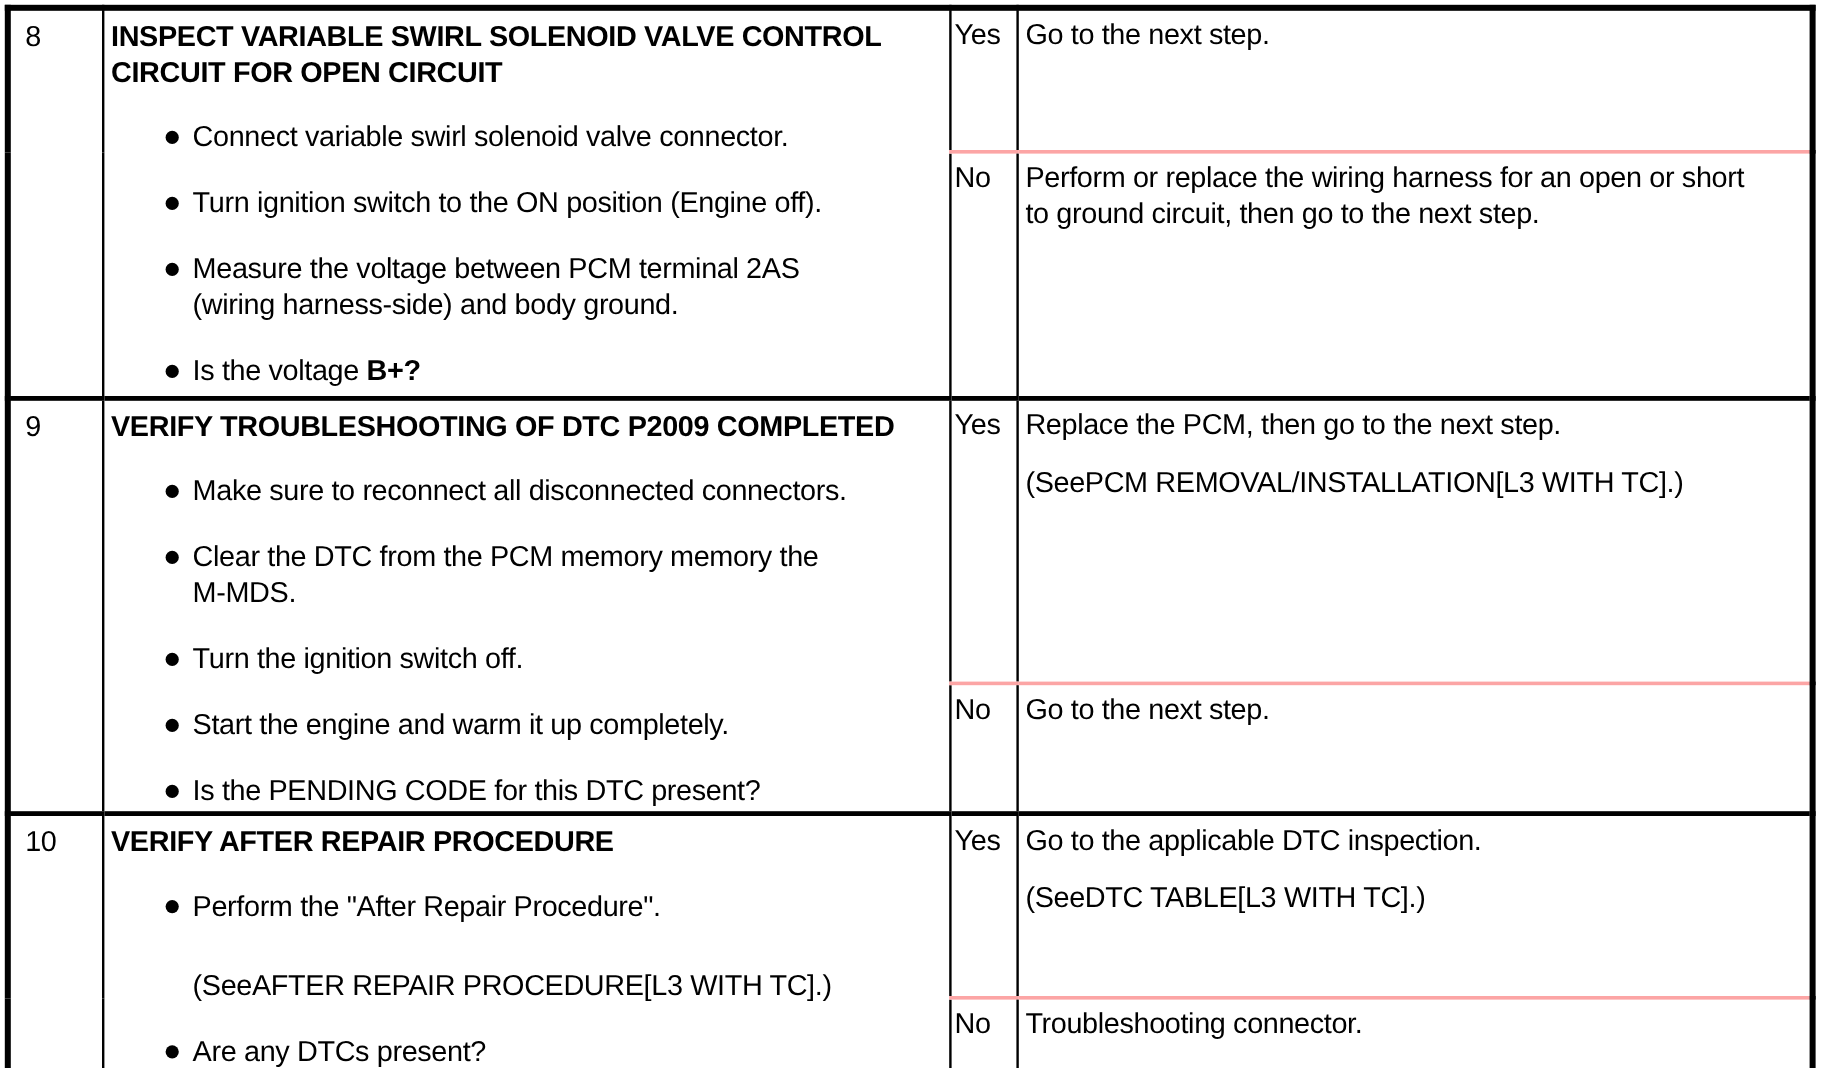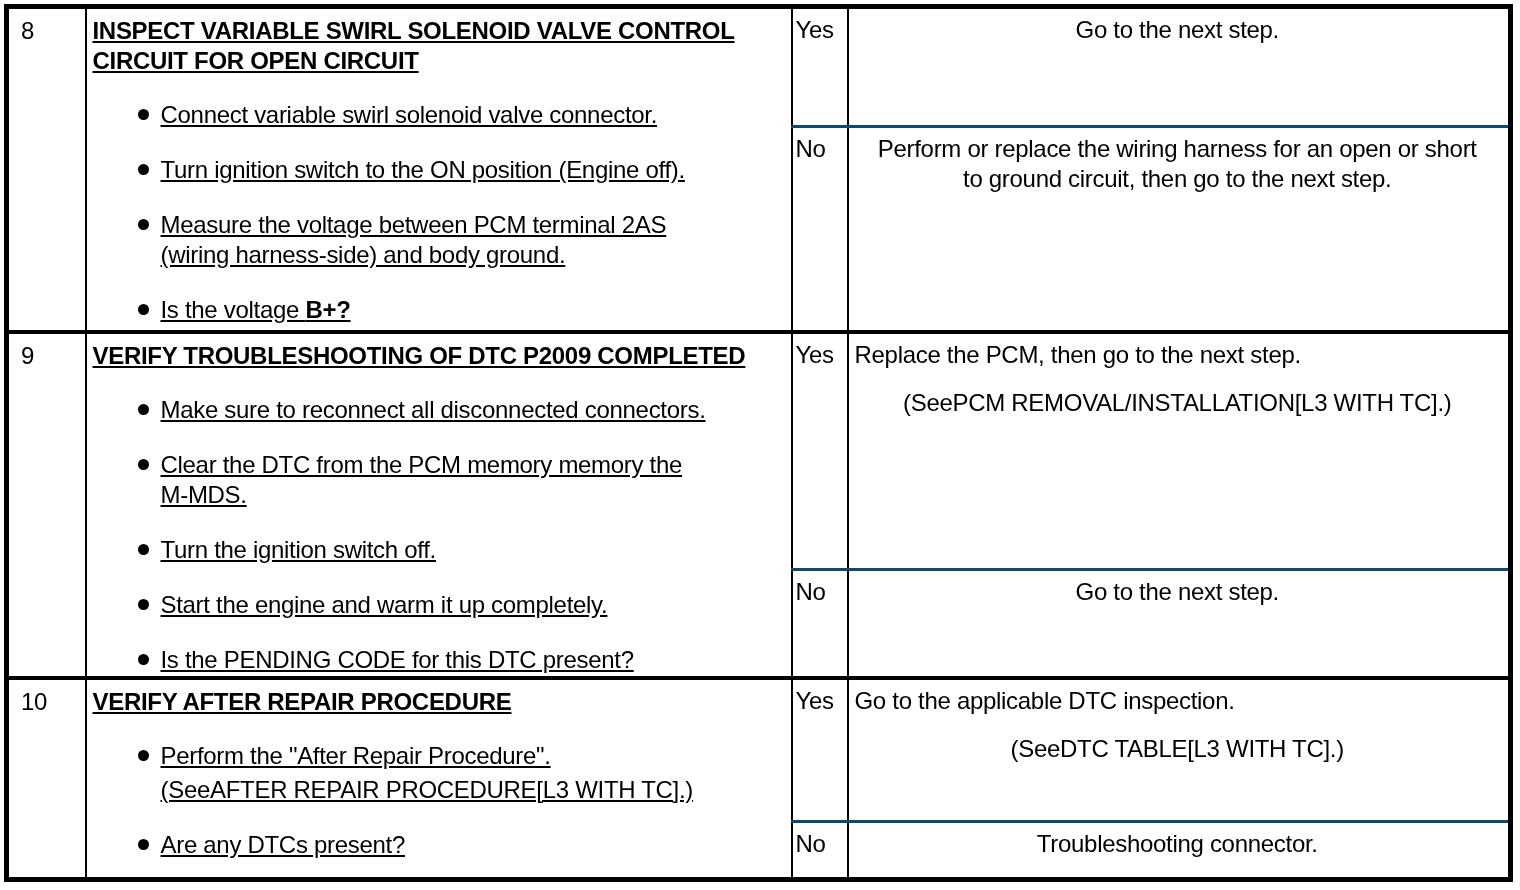--- a/index.html
+++ b/index.html
@@ -16,50 +16,50 @@
   table.ts {
     position: absolute; left: 4px; top: 4px;
     width: 1504px;
     border-collapse: collapse;
     table-layout: fixed;
     border: 5px solid #000;
     font-size: 24px;
     line-height: 30px;
   }
   td { border: 2px solid #000; vertical-align: top; padding: 0; }
-  tr.substart > td { border-top: 3px solid #0c4a6e; }
+  tr.substart > td { border-top: 3px solid #fca5a5; }
   tr.rowstart > td { border-top: 4px solid #000; }
 
   
   tr.h-r8a { height: 120px; }
   tr.h-r8b { height: 205px; }
   tr.h-r9a { height: 238px; }
   tr.h-r9b { height: 108px; }
   tr.h-r10a { height: 144px; }
   tr.h-r10b { height: 58px; }
 
   td.step   { padding: 7px 4px 0 12px; }
-  td.action { padding: 7px 6px 0 6px; text-decoration: underline; }
+  td.action { padding: 7px 6px 0 6px; }
   td.yn     { padding: 6px 18px 0 3px; }
   td.result { padding: 6px 8px 0 6px; }
 
   .line { display: block; line-height: 30px; }
   .title { margin: 0 0 24px 0; font-weight: bold; }
   .title .line { font-weight: bold; }
 
   .bullet { position: relative; padding-left: 68px; margin: 0 0 25px 0; }
   .bullet:last-child { margin-bottom: 0; }
   .dot {
     position: absolute; left: 45px; top: 9px;
     width: 11px; height: 11px; background: #000; border-radius: 50%;
   }
-  .para-gap { margin-top: 4px; }
+  .para-gap { margin-top: 36px; }
 
   td.result p { margin: 0 0 18px 0; }
-  td.result p:last-child { margin-bottom: 0; text-align: center; }
+  td.result p:last-child { margin-bottom: 0; }
   b { font-weight: bold; }
 </style>
 </head>
 <body>
 
 <div class="page">
   <table class="ts">
     <colgroup>
       <col style="width:79px">
       <col style="width:706px">

